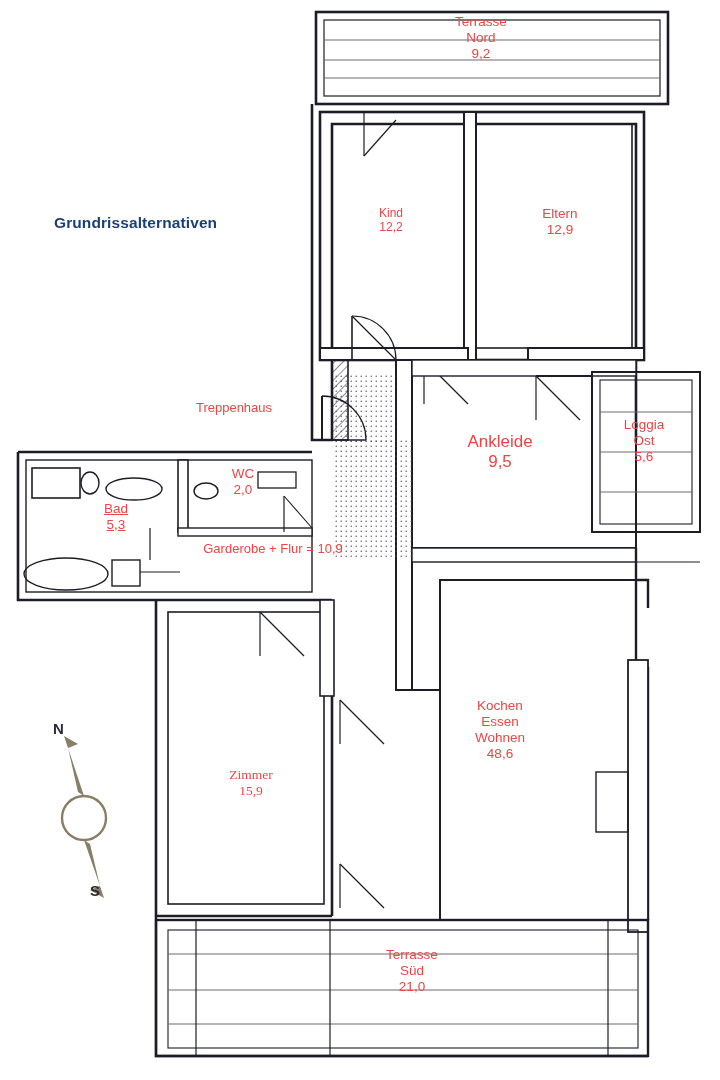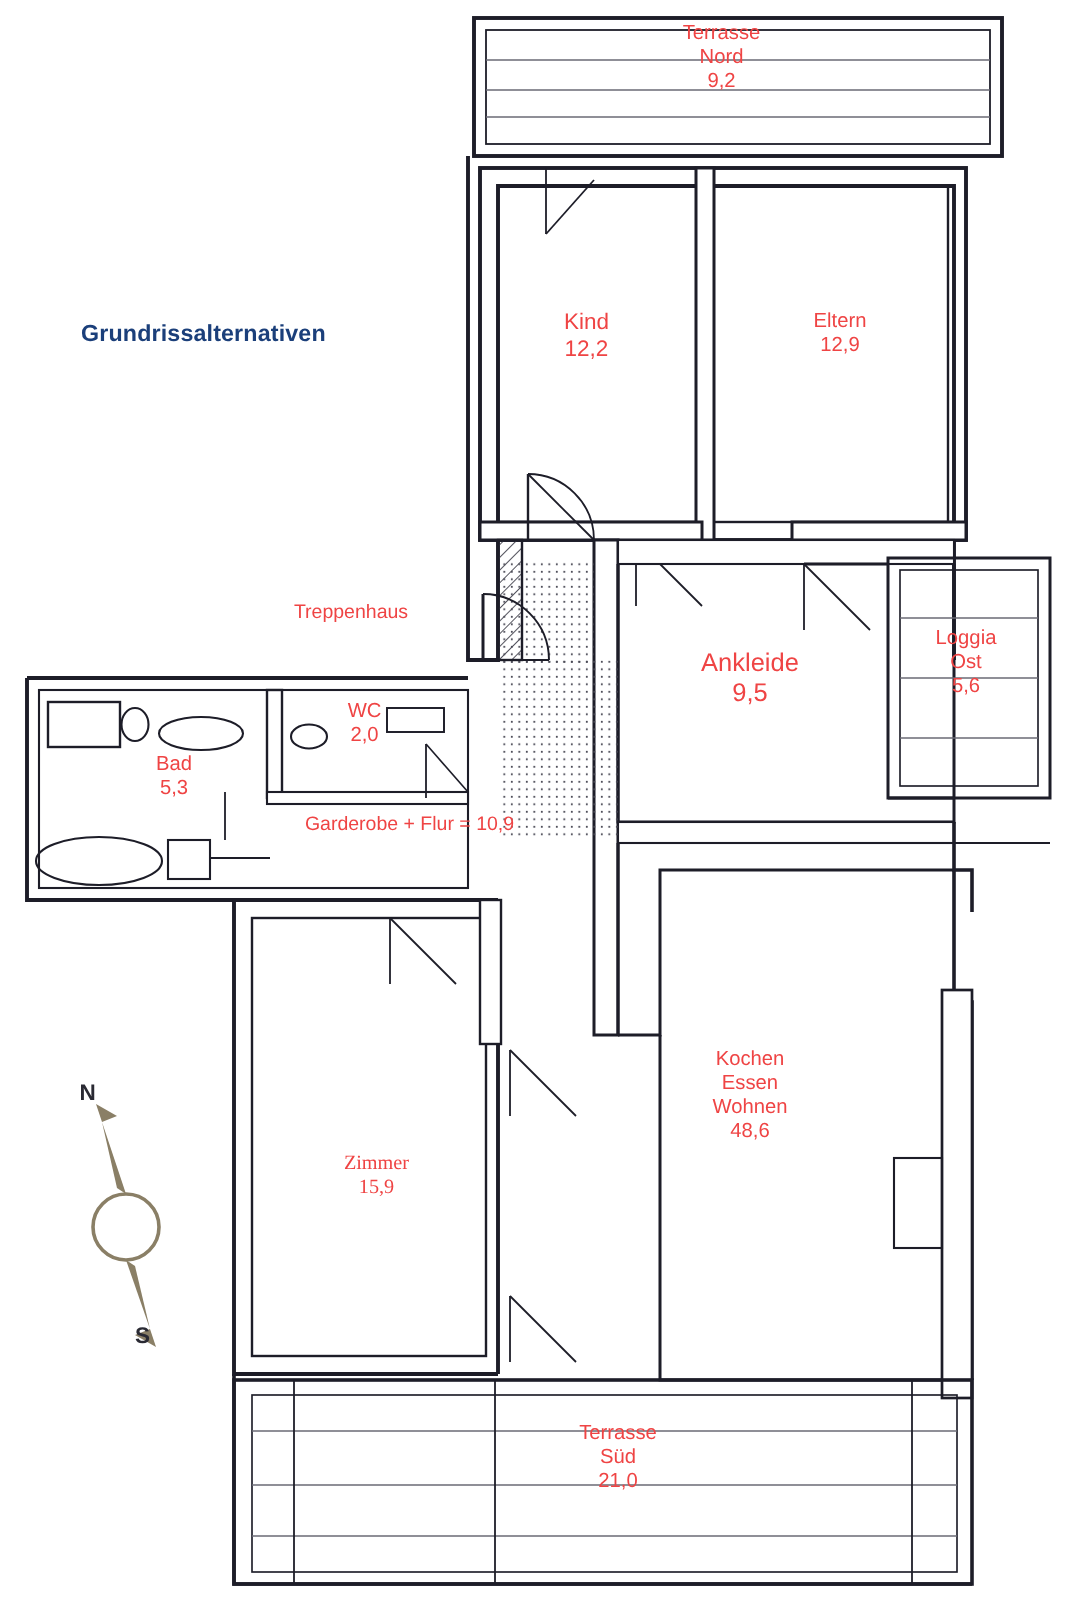--- a/index.html
+++ b/index.html
@@ -184,22 +184,22 @@
 <div class="title">Grundrissalternativen</div>
 
 <div class="compass-letter" style="left:53px; top:720px;">N</div>
 <div class="compass-letter" style="left:90px; top:882px;">S</div>
 
 <div class="label" style="left:120px; top:400px; width:228px; font-size:13px;">Treppenhaus</div>
 <div class="label" style="left:108px; top:541px; width:330px; font-size:13px;">Garderobe + Flur = 10,9</div>
 
 <div id="room-labels">
     <div class="label" style="left: 401px; top: 14.105px; width: 160px; font-size: 13.5px;"><span class="l-name">Terrasse</span><span class="l-name">Nord</span><span class="l-area">9,2</span></div>
-    <div class="label" style="left: 311px; top: 206.07px; width: 160px; font-size: 15px;"><span class="l-name">Kind</span><span class="l-area">12,2</span></div>
+    <div class="label" style="left: 311px; top: 206.07px; width: 160px; font-size: 12px;"><span class="l-name">Kind</span><span class="l-area">12,2</span></div>
     <div class="label" style="left: 480px; top: 206.07px; width: 160px; font-size: 13.5px;"><span class="l-name">Eltern</span><span class="l-area">12,9</span></div>
     <div class="label" style="left: 420px; top: 432.07px; width: 160px; font-size: 17px;"><span class="l-name">Ankleide</span><span class="l-area">9,5</span></div>
     <div class="label" style="left: 564px; top: 417.105px; width: 160px; font-size: 13.5px;"><span class="l-name">Loggia</span><span class="l-name">Ost</span><span class="l-area">5,6</span></div>
-    <div class="label" style="left: 36px; top: 501.07px; width: 160px; font-size: 13.5px;"><span class="l-name">Bad</span><span class="l-area">5,3</span></div>
+    <div class="label" style="left: 36px; top: 501.07px; width: 160px; font-size: 13.5px; text-decoration: underline;"><span class="l-name">Bad</span><span class="l-area">5,3</span></div>
     <div class="label" style="left: 163px; top: 466.07px; width: 160px; font-size: 13.5px;"><span class="l-name">WC</span><span class="l-area">2,0</span></div>
     <div class="label" style="left: 171px; top: 767.07px; width: 160px; font-size: 13.5px; font-family: Liberation Serif, serif;"><span class="l-name">Zimmer</span><span class="l-area">15,9</span></div>
     <div class="label" style="left: 420px; top: 698.14px; width: 160px; font-size: 13.5px;"><span class="l-name">Kochen</span><span class="l-name">Essen</span><span class="l-name">Wohnen</span><span class="l-area">48,6</span></div>
     <div class="label" style="left: 332px; top: 947.105px; width: 160px; font-size: 13.5px;"><span class="l-name">Terrasse</span><span class="l-name">Süd</span><span class="l-area">21,0</span></div>
   </div>
 
 </body></html>

